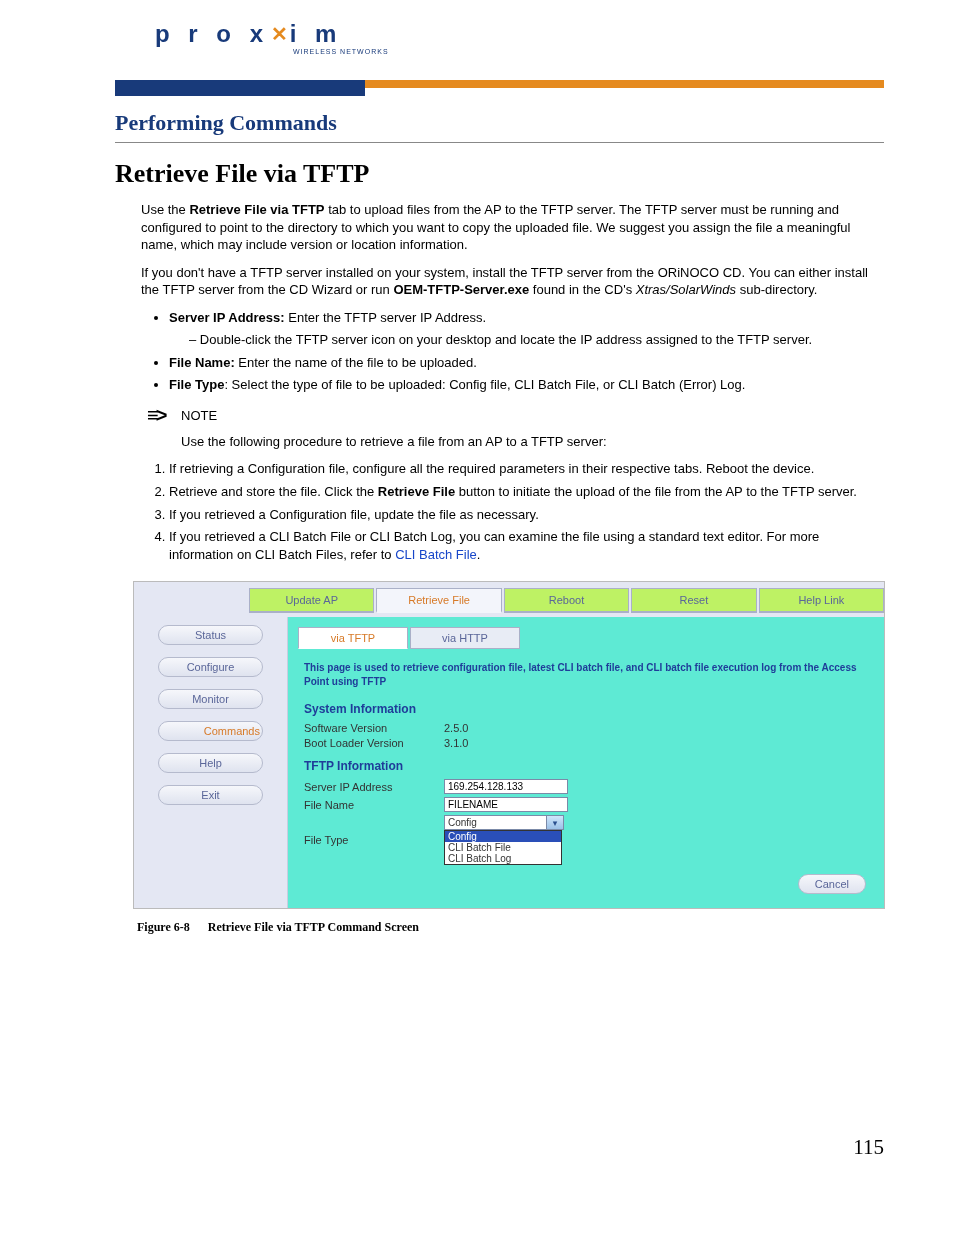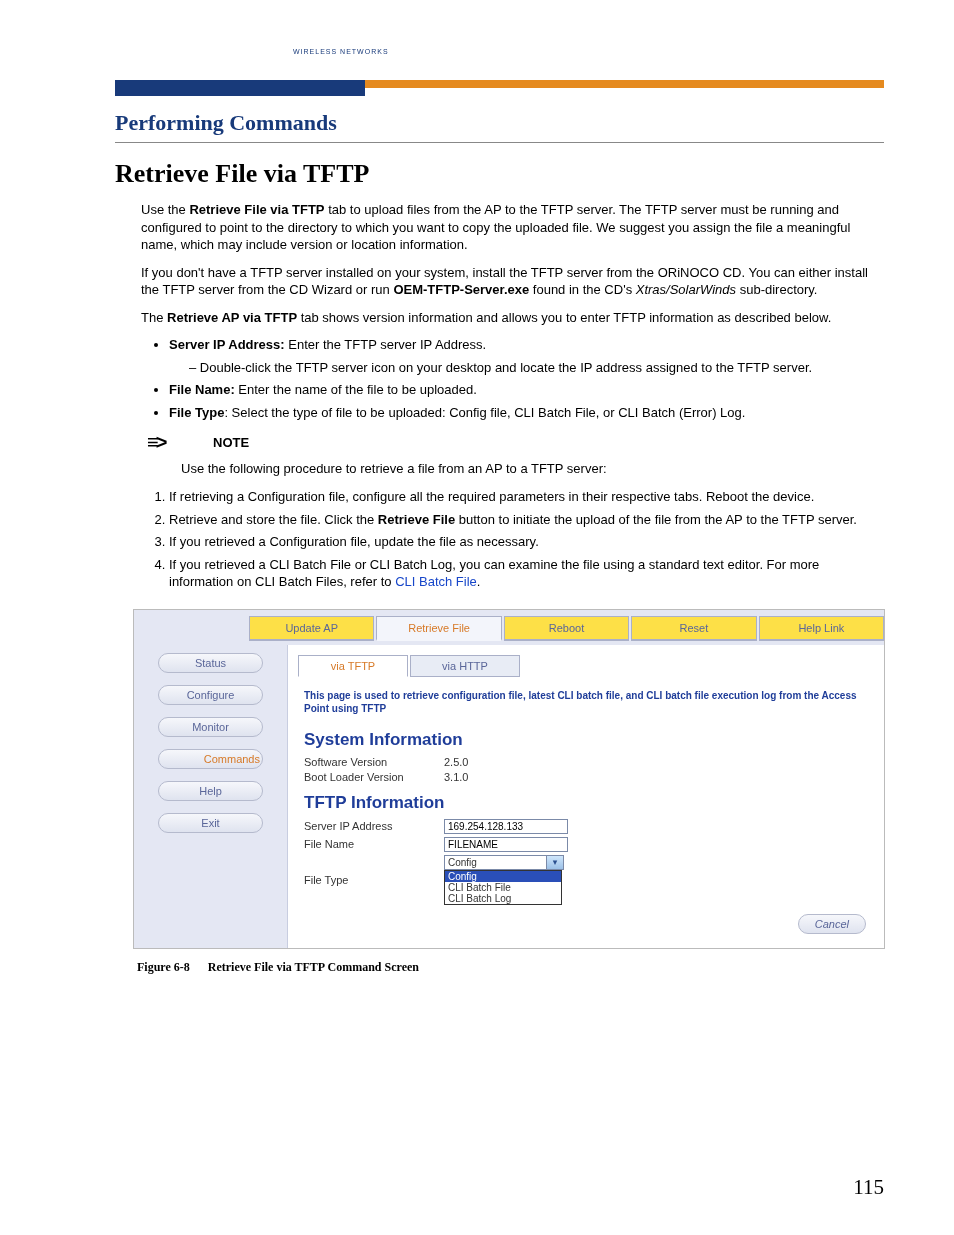--- a/index.html
+++ b/index.html
@@ -95,21 +95,21 @@
   }
   p { margin: 6px 0 10px 4px; line-height: 1.35; }
   ul.bullets { list-style-type: disc; margin: 4px 0 4px 18px; padding-left: 14px; }
   ul.bullets li { margin: 5px 0; line-height: 1.35; }
   ul.sub { list-style-type: none; margin: 4px 0 4px 10px; padding-left: 10px; }
   ul.sub li::before { content: "–  "; }
   ol.steps { margin: 4px 0 4px 18px; padding-left: 14px; }
   ol.steps li { margin: 5px 0; line-height: 1.35; }
   .note-row { display: flex; align-items: center; margin: 10px 0 4px 10px; }
   .note-icon { width: 34px; font-size: 20px; font-weight: bold; letter-spacing: -3px; }
-  .note-label { font-weight: bold; text-transform: uppercase; margin-left: 32px; }
+  .note-label { font-weight: normal; text-transform: uppercase; }
   .note-text { margin-left: 44px; }
   a.link { color: #1746c9; text-decoration: none; }
   .italic { font-style: italic; }
   strong { font-weight: bold; }
 
   
   .screenshot {
     margin: 18px 0 10px -4px;
     background: #e4e7f3;
     border: 1px solid #bbb;
@@ -121,21 +121,21 @@
   }
   .ss-tabs-top {
     display: flex;
     padding: 6px 0 4px 115px;
     gap: 2px;
   }
   .ss-tab {
     flex: 1;
     text-align: center;
     padding: 5px 0;
-    background: #fde047;
+    background: #bef264;
     border: 1px solid #aab0c8;
     border-bottom: 2px solid #aab0c8;
     color: #5a6699;
     font-size: 11px;
     max-width: 125px;
   }
   .ss-tab.active { color: #d77a28; background: #f3f5fb; border-bottom-color: #f3f5fb; }
   .ss-body { display: flex; }
   .ss-sidebar { width: 105px; padding: 8px 24px; }
   .ss-navbtn {
@@ -143,26 +143,26 @@
     text-align: center;
     background: linear-gradient(#f6f7fb,#dfe3ef);
     border: 1px solid #b5bacd;
     border-radius: 10px;
     padding: 3px 2px;
     margin-bottom: 12px;
     color: #5a6699;
     font-size: 11px;
   }
   .ss-navbtn.active { color: #d77a28; text-align: right; }
-  .ss-main { flex: 1; background: #ffffff; padding: 0 18px 14px 16px; border-left: 1px solid #c8cde0; }
+  .ss-main { flex: 1; background: #5eead4; padding: 0 18px 14px 16px; border-left: 1px solid #c8cde0; }
   .ss-subtabs { display: flex; gap: 2px; margin: 10px 0 12px -6px; }
   .ss-subtab { width: 108px; text-align: center; padding: 4px 0; border: 1px solid #aab0c8; background: #e8ecf5; color: #5a6699; font-size: 11px; }
   .ss-subtab.active { color: #d77a28; background: #fff; border-bottom-color: #fff; }
   .ss-desc { color: #1f3d99; font-weight: bold; font-size: 10px; margin: 8px 0 14px 0; line-height: 1.35; }
-  .ss-h { color: #1f3d99; font-weight: bold; margin: 10px 0 6px 0; font-size: 17px; }
+  .ss-h { color: #1f3d99; font-weight: bold; margin: 10px 0 6px 0; font-size: 12px; }
   .ss-row { display: flex; margin: 3px 0; font-size: 11px; color: #333; align-items: center; }
   .ss-row .lbl { width: 140px; }
   .ss-row .val { }
   .ss-input { border: 1px solid #7b8aa8; font-size: 10px; padding: 1px 3px; width: 116px; background: #fff; font-family: Tahoma, Arial, sans-serif; }
   .ss-select { display: inline-flex; border: 1px solid #7b8aa8; width: 118px; background: #fff; }
   .ss-select .txt { flex: 1; font-size: 10px; padding: 1px 3px; }
   .ss-select .arrow { width: 16px; background: linear-gradient(#cfe6fb,#9cc1e8); border-left: 1px solid #7b8aa8; display: flex; align-items: center; justify-content: center; color: #2a4f8e; font-size: 9px; }
   .ss-dropdown {
     border: 1px solid #333;
     width: 116px;
@@ -195,43 +195,45 @@
     font-size: 21px;
     margin-top: 200px;
   }
 </style>
 </head>
 <body>
 
 <div class="page">
 
   <div class="logo-row">
+    <span class="logo-text">
+      <span>p r o x</span>
+      <span class="logo-x">✕</span>
+      <span>i m</span>
+    </span>
     <span class="logo-sub">WIRELESS NETWORKS</span>
   </div>
 
   <div class="header-bar">
     <div class="orange-bar"></div>
     <div class="orange-tri"></div>
     <div class="blue-bar"></div>
   </div>
 
   <h1 class="section">Performing Commands</h1>
   <div class="hr"></div>
 
   <h1 class="title">Retrieve File via TFTP</h1>
 
   <div class="body-text">
     <p>
       <span>Use the </span><strong>Retrieve File via TFTP</strong><span> tab to upload files from the AP to the TFTP server. The TFTP server must be running and configured to point to the directory to which you want to copy the uploaded file. We suggest you assign the file a meaningful name, which may include version or location information.</span>
     </p>
     <p>
       <span>If you don't have a TFTP server installed on your system, install the TFTP server from the ORiNOCO CD. You can either install the TFTP server from the CD Wizard or run </span><strong>OEM-TFTP-Server.exe</strong><span> found in the CD's </span><span class="italic">Xtras/SolarWinds</span><span> sub-directory.</span>
-    </p>
-    <p>
-      <span>The </span><strong>Retrieve AP via TFTP</strong><span> tab shows version information and allows you to enter TFTP information as described below.</span>
     </p>
 
     <ul class="bullets">
       <li>
         <strong>Server IP Address:</strong><span> Enter the TFTP server IP Address.</span>
         <ul class="sub">
           <li>Double-click the TFTP server icon on your desktop and locate the IP address assigned to the TFTP server.</li>
         </ul>
       </li>
       <li>
@@ -309,21 +311,21 @@
                 <span class="txt">Config</span>
                 <span class="arrow">▾</span>
               </div>
               <div class="ss-dropdown">
                 <div class="opt sel">Config</div>
                 <div class="opt">CLI Batch File</div>
                 <div class="opt">CLI Batch Log</div>
               </div>
             </div>
           </div>
-          <div style="clear:both; overflow:hidden;font-style:italic;">
+          <div style="clear:both; overflow:hidden;">
             <div class="ss-cancel">Cancel</div>
           </div>
         </div>
       </div>
     </div>
 
     <p class="figure-caption">
       <span>Figure 6-8</span><span class="caption-text">Retrieve File via TFTP Command Screen</span>
     </p>
   </div>

